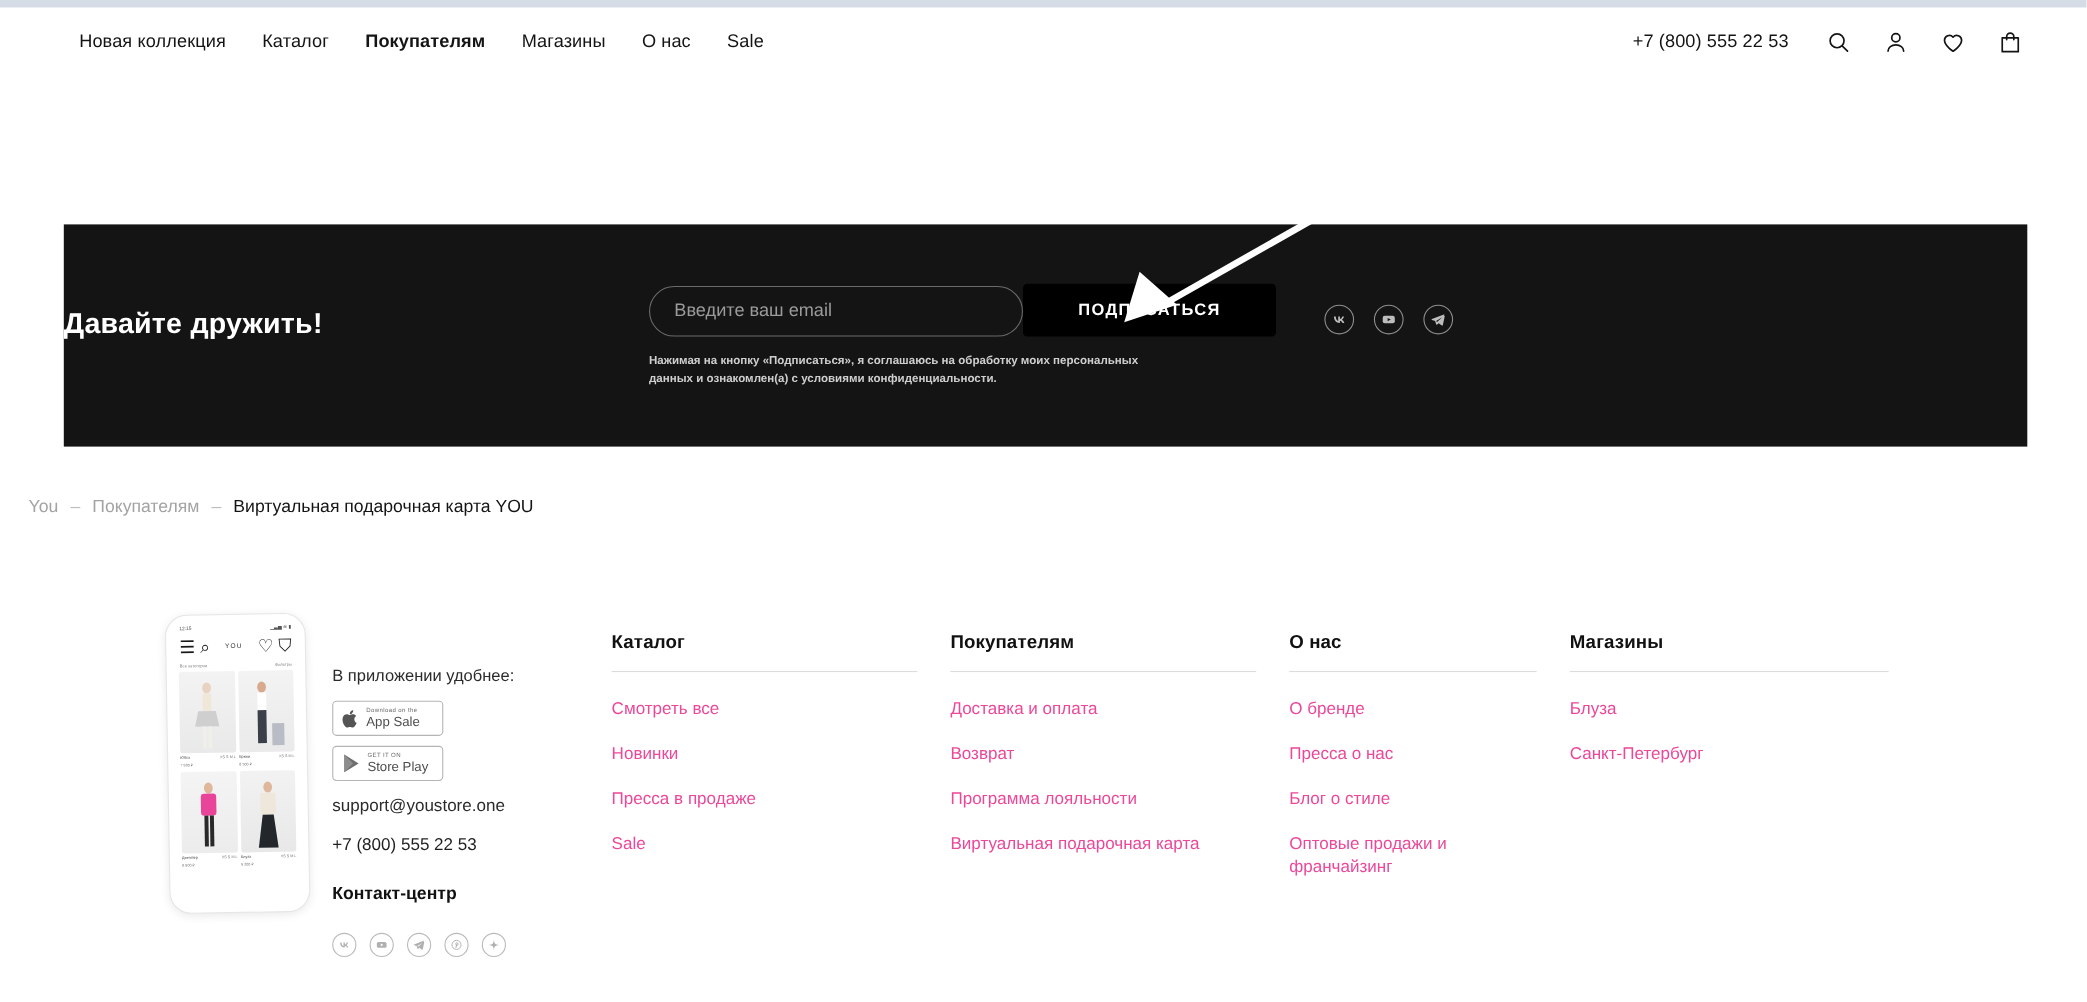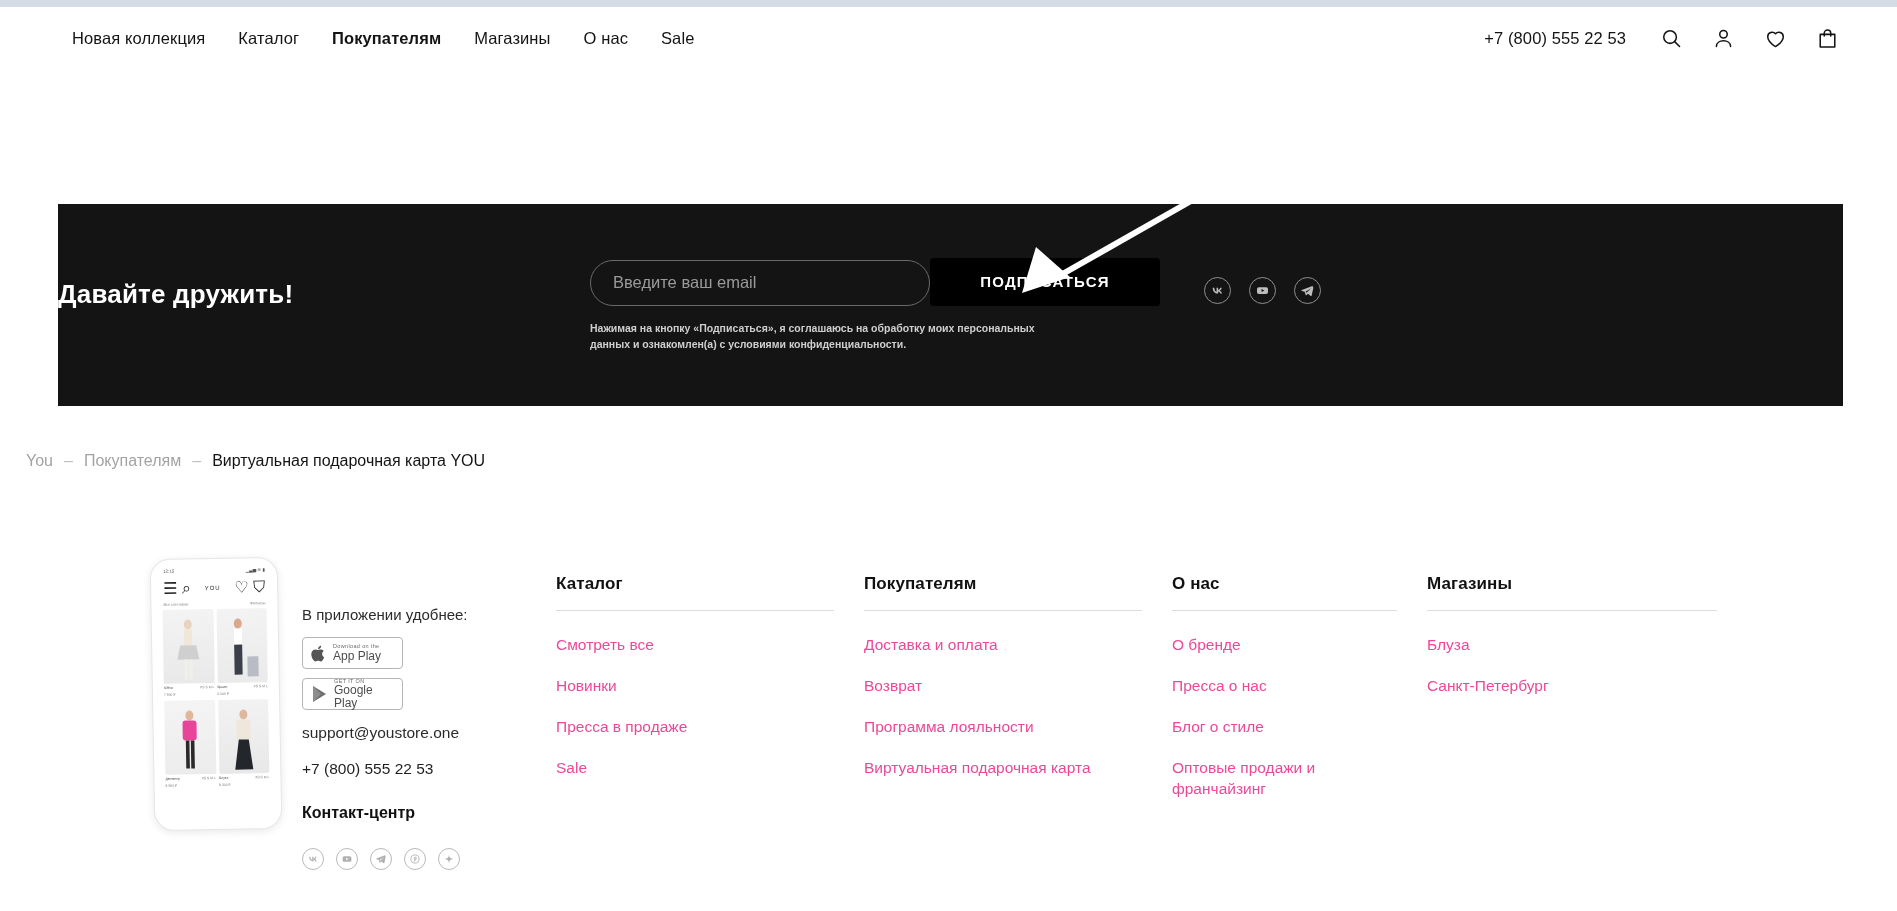--- a/index.html
+++ b/index.html
@@ -343,32 +343,32 @@
     <div class="app-col">
       <div class="app-title">В приложении удобнее:</div>
 
       <div class="store-badge">
         <svg width="16" height="19" viewBox="0 0 16 19">
           <path d="M11.1 10c0-2 1.6-2.9 1.7-3-0.9-1.4-2.4-1.5-2.9-1.6-1.2-0.1-2.4 0.7-3 0.7-0.6 0-1.6-0.7-2.6-0.7-1.3 0-2.6 0.8-3.3 2-1.4 2.4-0.4 6 1 8 0.7 1 1.5 2.1 2.5 2 1 0 1.4-0.6 2.6-0.6 1.2 0 1.5 0.6 2.6 0.6 1.1 0 1.8-1 2.4-2 0.8-1.1 1.1-2.2 1.1-2.3 0 0-2.1-0.8-2.1-3.1z" fill="#555"></path>
           <path d="M9.3 4.1c0.5-0.6 0.9-1.5 0.8-2.4-0.8 0-1.7 0.5-2.3 1.2-0.5 0.6-0.9 1.5-0.8 2.4 0.9 0.1 1.8-0.5 2.3-1.2z" fill="#555"></path>
         </svg>
         <span class="sb-text">
           <span class="sb-small">Download on the</span>
-          <span class="sb-big">App Play</span>
+          <span class="sb-big">App Sale</span>
         </span>
       </div>
 
       <div class="store-badge">
         <svg width="17" height="18" viewBox="0 0 17 18">
           <polygon points="2,1 15,9 2,17" fill="#6e6e6e"></polygon>
           <polygon points="2,1 10,9 2,17" fill="#8d8d8d"></polygon>
         </svg>
         <span class="sb-text">
           <span class="sb-small">GET IT ON</span>
-          <span class="sb-big">Google Play</span>
+          <span class="sb-big">Store Play</span>
         </span>
       </div>
 
       <div class="app-email">support@youstore.one</div>
       <div class="app-phone">+7 (800) 555 22 53</div>
       <div class="app-cc">Контакт-центр</div>
 
       <div class="f-socials">
         <span class="f-soc">
           <svg viewBox="0 0 24 24" fill="#b0b0b0">

